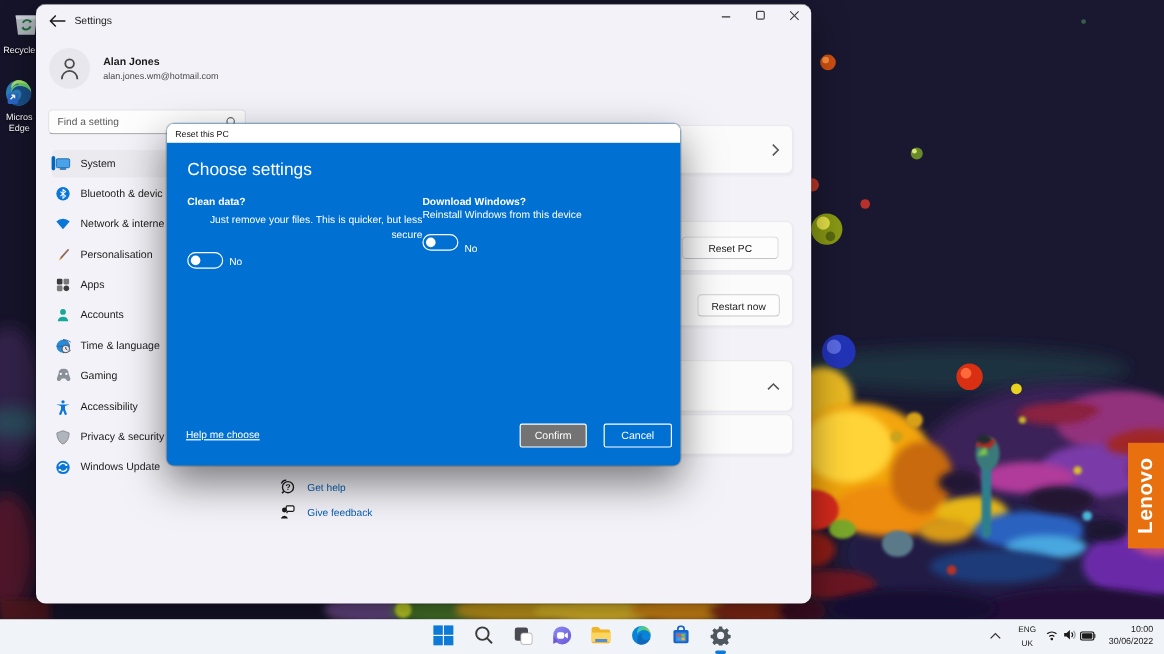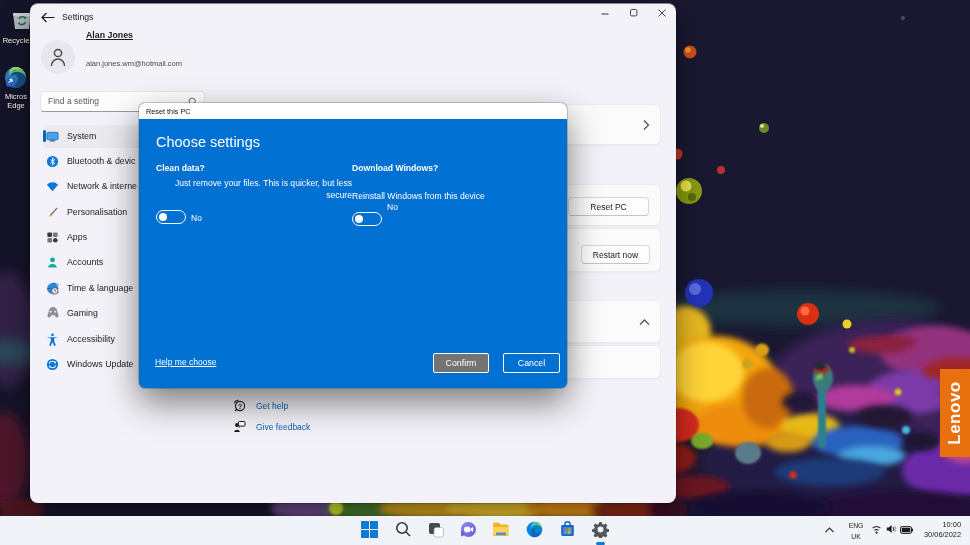--- a/index.html
+++ b/index.html
@@ -169,21 +169,21 @@
     </svg>
   <svg class="abs" style="left:627px;top:4px;" width="10" height="10" viewBox="0 0 10 10">
       <path d="M1.5 1.5 l7 7 M8.5 1.5 l-7 7" stroke="#444" stroke-width="1"></path>
     </svg>
 
   <div class="abs" style="left:11px;top:36px;width:34px;height:34px;border-radius:50%;background:#e9e7ee;"></div>
   <svg class="abs" style="left:19px;top:43px;" width="18" height="20" viewBox="0 0 18 20">
     <circle cx="9" cy="6" r="3.6" fill="none" stroke="#4a4a4a" stroke-width="1.5"></circle>
     <path d="M2.5 19 a6.5 7 0 0 1 13 0" fill="none" stroke="#4a4a4a" stroke-width="1.5"></path>
   </svg>
-  <div class="abs" style="left:56px;top:26px;font-size:8.8px;font-weight:bold;color:#1a1a1a;text-decoration:underline;">Alan Jones</div>
+  <div class="abs" style="left:56px;top:42px;font-size:8.8px;font-weight:bold;color:#1a1a1a;">Alan Jones</div>
   <div class="abs" style="left:56px;top:55px;font-size:7.5px;color:#4c4c4c;">alan.jones.wm@hotmail.com</div>
 
   <div class="abs" style="left:10px;top:87px;width:165px;height:21px;background:#fdfdfe;border:1px solid #e4e3e8;border-bottom-color:#9a9aa0;border-radius:4px;">
     <span style="position:absolute;left:7px;top:4px;font-size:8.5px;color:#585858;">Find a setting</span>
     <svg style="position:absolute;right:6px;top:5px;" width="10" height="10" viewBox="0 0 10 10">
         <circle cx="4.2" cy="4.2" r="3.1" fill="none" stroke="#6a6a6a" stroke-width="1"></circle>
         <path d="M6.6 6.6 L9 9" stroke="#6a6a6a" stroke-width="1"></path>
       </svg>
   </div>
 
@@ -249,20 +249,26 @@
           <circle cx="10" cy="5" r="1" fill="#fff"></circle>
         </svg>
       <div class="lbl">Gaming</div>
       </div>
     <div class="nitem">
       <svg width="13" height="13" viewBox="0 0 14 14">
           <circle cx="7" cy="2" r="1.5" fill="#0a77d8"></circle>
           <path d="M1 4.5 h12 l-4.2 1.2 v3 l1.8 4.5 -1.8 .8 -1.8 -4.4 -1.8 4.4 -1.8 -.8 1.8 -4.5 v-3 z" fill="#0a77d8"></path>
         </svg>
       <div class="lbl">Accessibility</div>
+      </div>
+    <div class="nitem">
+      <svg width="13" height="13" viewBox="0 0 14 14">
+          <path d="M7 1 l5.5 2 c0 4.5 -2 8.5 -5.5 10 c-3.5 -1.5 -5.5 -5.5 -5.5 -10 z" fill="#b0b4bc" stroke="#7a7e86" stroke-width=".7"></path>
+        </svg>
+      <div class="lbl">Privacy &amp; security</div>
       </div>
     <div class="nitem">
       <svg width="13" height="13" viewBox="0 0 14 14">
           <circle cx="7" cy="7" r="6" fill="#0a77d8"></circle>
           <path d="M3.4 6 a3.8 3.8 0 0 1 7 -.5 M10.6 8 a3.8 3.8 0 0 1 -7 .5" stroke="#fff" stroke-width="1.1" fill="none"></path>
           <path d="M10.8 3.4 v2.2 h-2.2 z" fill="#fff"></path>
           <path d="M3.2 10.6 v-2.2 h2.2 z" fill="#fff"></path>
         </svg>
       <div class="lbl">Windows Update</div>
       </div>
@@ -310,21 +316,21 @@
     <div style="font-size:8.6px;font-weight:bold;">Clean data?</div>
     <div style="font-size:8.6px;margin-top:5px;line-height:11.5px;width:196px;text-align:right;">Just remove your files. This is quicker, but less secure</div>
     <div class="tog" style="margin-top:9px;">
         <span class="knob"></span>
       </div>
     <span class="abs" style="left:35px;top:50px;font-size:8.5px;">No</span>
   </div>
 
   <div class="abs" style="left:213px;top:60px;width:190px;color:#fff;">
     <div style="font-size:8.6px;font-weight:bold;">Download Windows?</div>
-    <div style="font-size:8.6px;margin-top:18px;line-height:11.5px;">Reinstall Windows from this device</div>
+    <div style="font-size:8.6px;margin-top:1px;line-height:11.5px;">Reinstall Windows from this device</div>
     <div class="tog" style="margin-top:9px;">
         <span class="knob"></span>
       </div>
     <span class="abs" style="left:35px;top:39px;font-size:8.5px;">No</span>
   </div>
   <div class="abs" style="left:16px;top:254px;font-size:8.5px;color:#fff;text-decoration:underline;">Help me choose</div>
   <div class="dbtn" style="left:294px;top:250px;width:56px;background:#737373;">Confirm</div>
   <div class="dbtn" style="left:364px;top:250px;width:57px;">Cancel</div>
 </div>
 <div id="lenovo">

